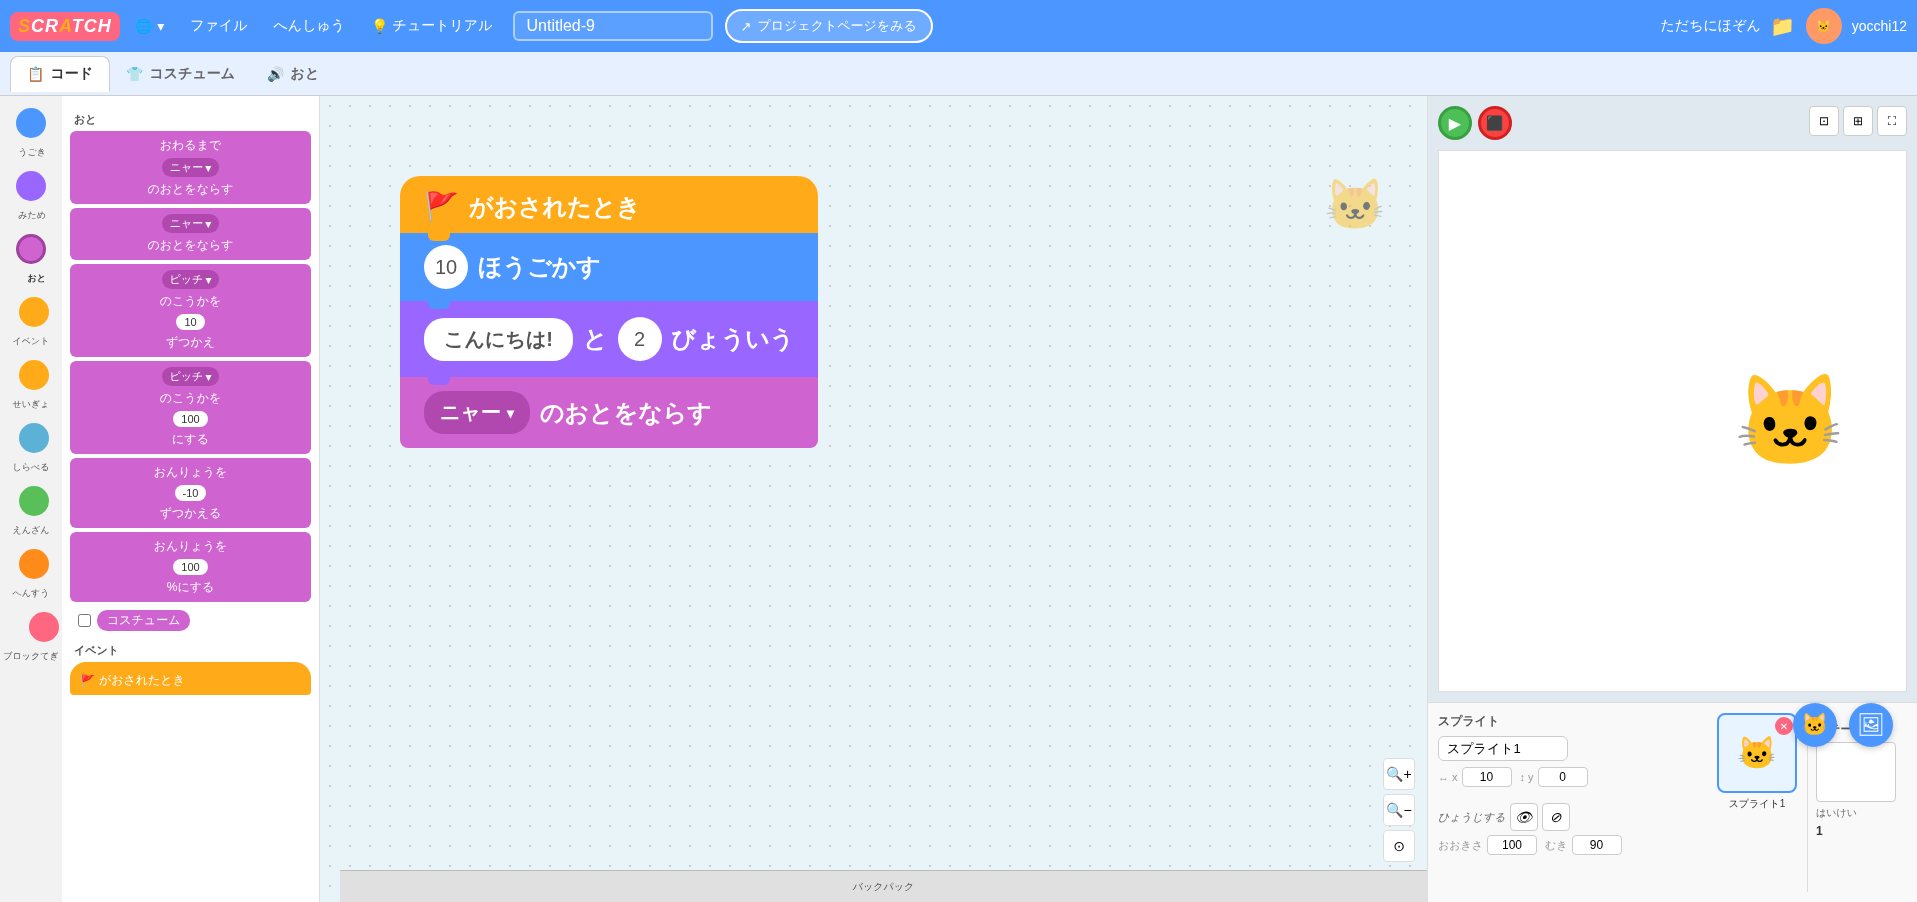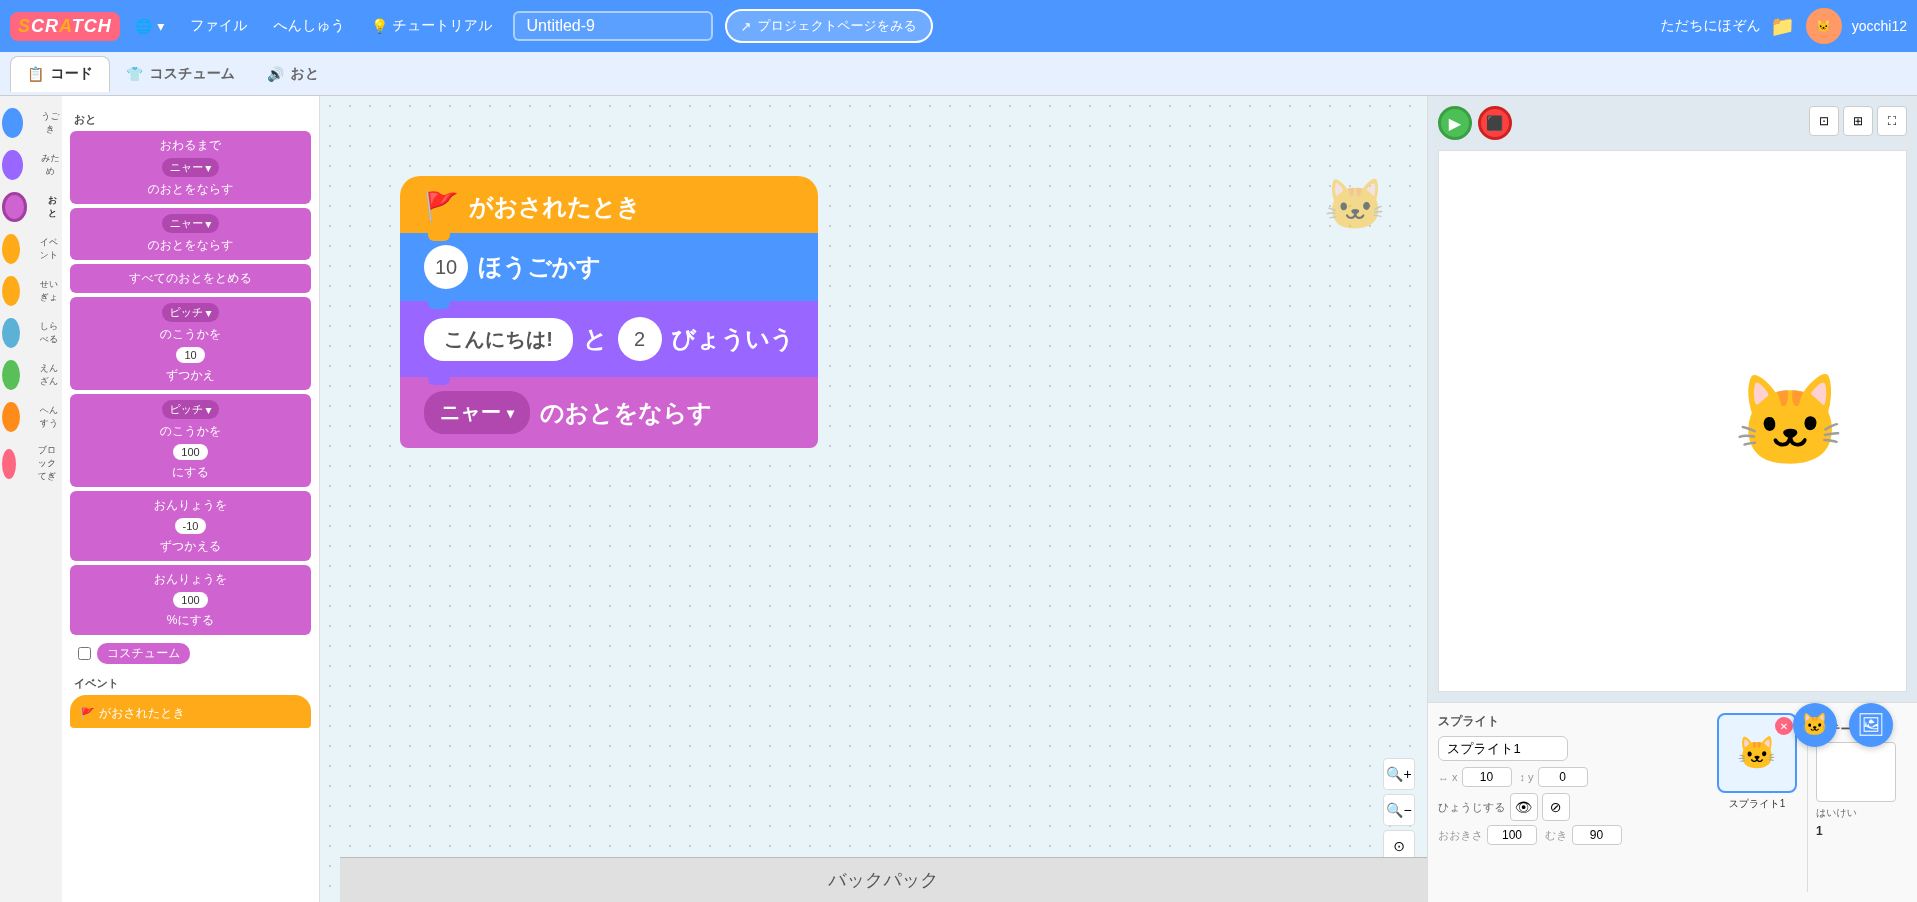--- a/index.html
+++ b/index.html
@@ -143,23 +143,23 @@
       background: #F2F2F2;
       display: flex;
       flex-direction: column;
       align-items: center;
       padding: 8px 0;
       gap: 4px;
       overflow-y: auto;
     }
     .cat-item {
       display: flex;
-      flex-direction: row;
-      align-items: center;
-      gap: 18px;
+      flex-direction: column;
+      align-items: flex-end;
+      gap: 8px;
       cursor: pointer;
       padding: 4px 2px;
     }
     .cat-dot {
       width: 30px;
       height: 30px;
       border-radius: 50%;
       display: block;
     }
     .cat-label {
@@ -405,21 +405,22 @@
       border-radius: 4px;
       padding: 2px 6px;
       font-size: 12px;
       width: 50px;
       text-align: center;
     }
     .sprite-visibility {
       display: flex;
       gap: 4px;
       align-items: center;
-      margin-top: 6px;
+      margin-top: 16px;
+      font-style: italic;
     }
     .vis-btn {
       width: 28px;
       height: 28px;
       border-radius: 4px;
       border: 1px solid #ccc;
       background: white;
       display: flex;
       align-items: center;
       justify-content: center;
@@ -529,27 +530,27 @@
       right: 24px;
       box-shadow: 0 2px 6px rgba(0,0,0,0.2);
     }
 
     
     .backpack-bar {
       position: absolute;
       bottom: 0;
       left: 0;
       right: 0;
-      height: 45px;
+      height: 32px;
       background: #E0E0E0;
       border-top: 1px solid #bbb;
       display: flex;
       align-items: center;
       justify-content: center;
-      font-size: 18px;
+      font-size: 10px;
       color: #555;
       cursor: pointer;
       margin-left: 20px;
     }
 
     .drop-arrow { font-size: 12px; }
   </style>
 </head>
 <body>
 
@@ -658,23 +659,20 @@
         <span>おわるまで</span>
         <span class="block-dropdown block-dropdown-sound">ニャー <span class="drop-arrow">▾</span></span>
         <span>のおとをならす</span>
       </div>
 
       <div class="block sound-block">
         <span class="block-dropdown block-dropdown-sound">ニャー <span class="drop-arrow">▾</span></span>
         <span>のおとをならす</span>
       </div>
 
-      <div class="block sound-block">
-        <span>すべてのおとをとめる</span>
-      </div>
 
       <div class="block sound-block">
         <span class="block-dropdown block-dropdown-sound">ピッチ <span class="drop-arrow">▾</span></span>
         <span>のこうかを</span>
         <span class="block-input oval">10</span>
         <span>ずつかえ</span>
       </div>
 
       <div class="block sound-block">
         <span class="block-dropdown block-dropdown-sound">ピッチ <span class="drop-arrow">▾</span></span>

